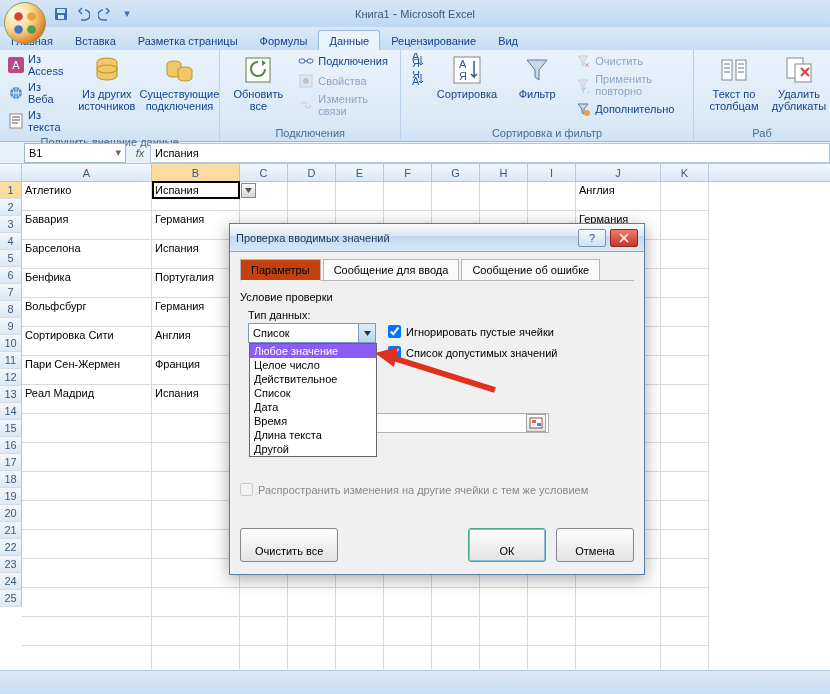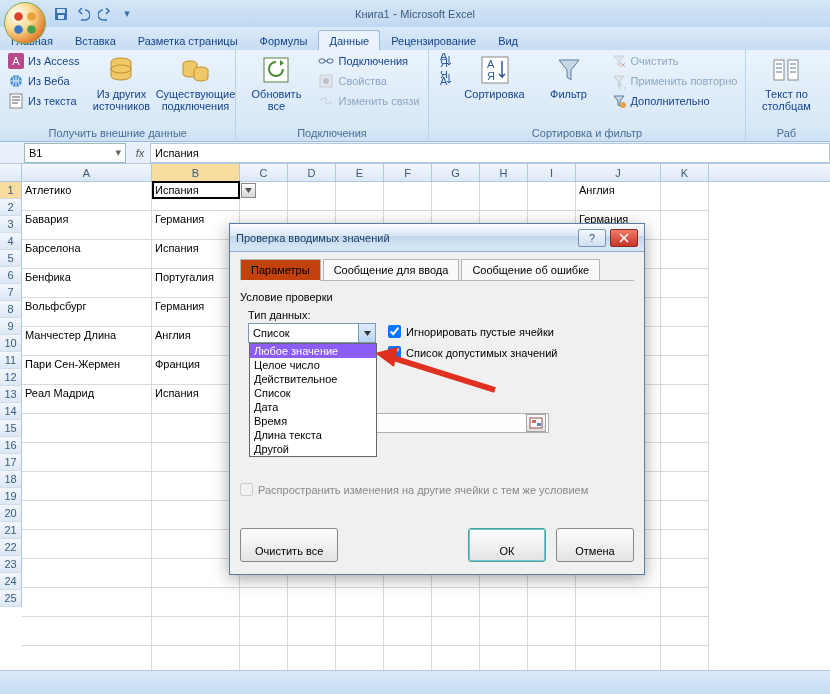--- a/index.html
+++ b/index.html
@@ -287,20 +287,28 @@
   <div class="rgroup" style="border-right:none">
     <div class="rgroup-body">
       <div class="rbtn-lg">
           <span class="icon32"><svg width="32" height="32">
               <rect x="4" y="6" width="10" height="20" fill="#fff" stroke="#888"></rect>
               <rect x="18" y="6" width="10" height="20" fill="#fff" stroke="#888"></rect>
               <path d="M6 10h6M6 14h6M6 18h6M20 10h6M20 14h6M20 18h6" stroke="#5a7a9a"></path>
             </svg></span>
           <span>Текст по столбцам</span>
         </div>
+      <div class="rbtn-lg" style="width:50px">
+          <span class="icon32"><svg width="32" height="32">
+              <rect x="4" y="4" width="16" height="20" fill="#fff" stroke="#888"></rect>
+              <rect x="12" y="10" width="16" height="18" fill="#fff" stroke="#888"></rect>
+              <path d="M18 14l8 8m0-8l-8 8" stroke="#c44" stroke-width="2"></path>
+            </svg></span>
+          <span>Удалить дубликаты</span>
+        </div>
     </div>
     <div class="rgroup-title">Раб</div>
   </div>
 </div>
 
 <div class="fbar">
   <div class="namebox">
       <span>B1</span>
       <span>▾</span>
     </div>
@@ -417,21 +425,21 @@
           <div class="cell cw-def"></div>
           <div class="cell cw-def"></div>
           <div class="cell cw-def"></div>
           <div class="cell cw-def"></div>
           <div class="cell cw-def"></div>
           <div class="cell cw-def"></div>
           <div class="cell cw-J">Франция</div>
           <div class="cell cw-def"></div>
         </div>
         <div class="row">
-          <div class="cell cw-A">Манчестер Длина</div>
+          <div class="cell cw-A">Сортировка Сити</div>
           <div class="cell cw-B">Англия</div>
           <div class="cell cw-def"></div>
           <div class="cell cw-def"></div>
           <div class="cell cw-def"></div>
           <div class="cell cw-def"></div>
           <div class="cell cw-def"></div>
           <div class="cell cw-def"></div>
           <div class="cell cw-def"></div>
           <div class="cell cw-J"></div>
           <div class="cell cw-def"></div>

